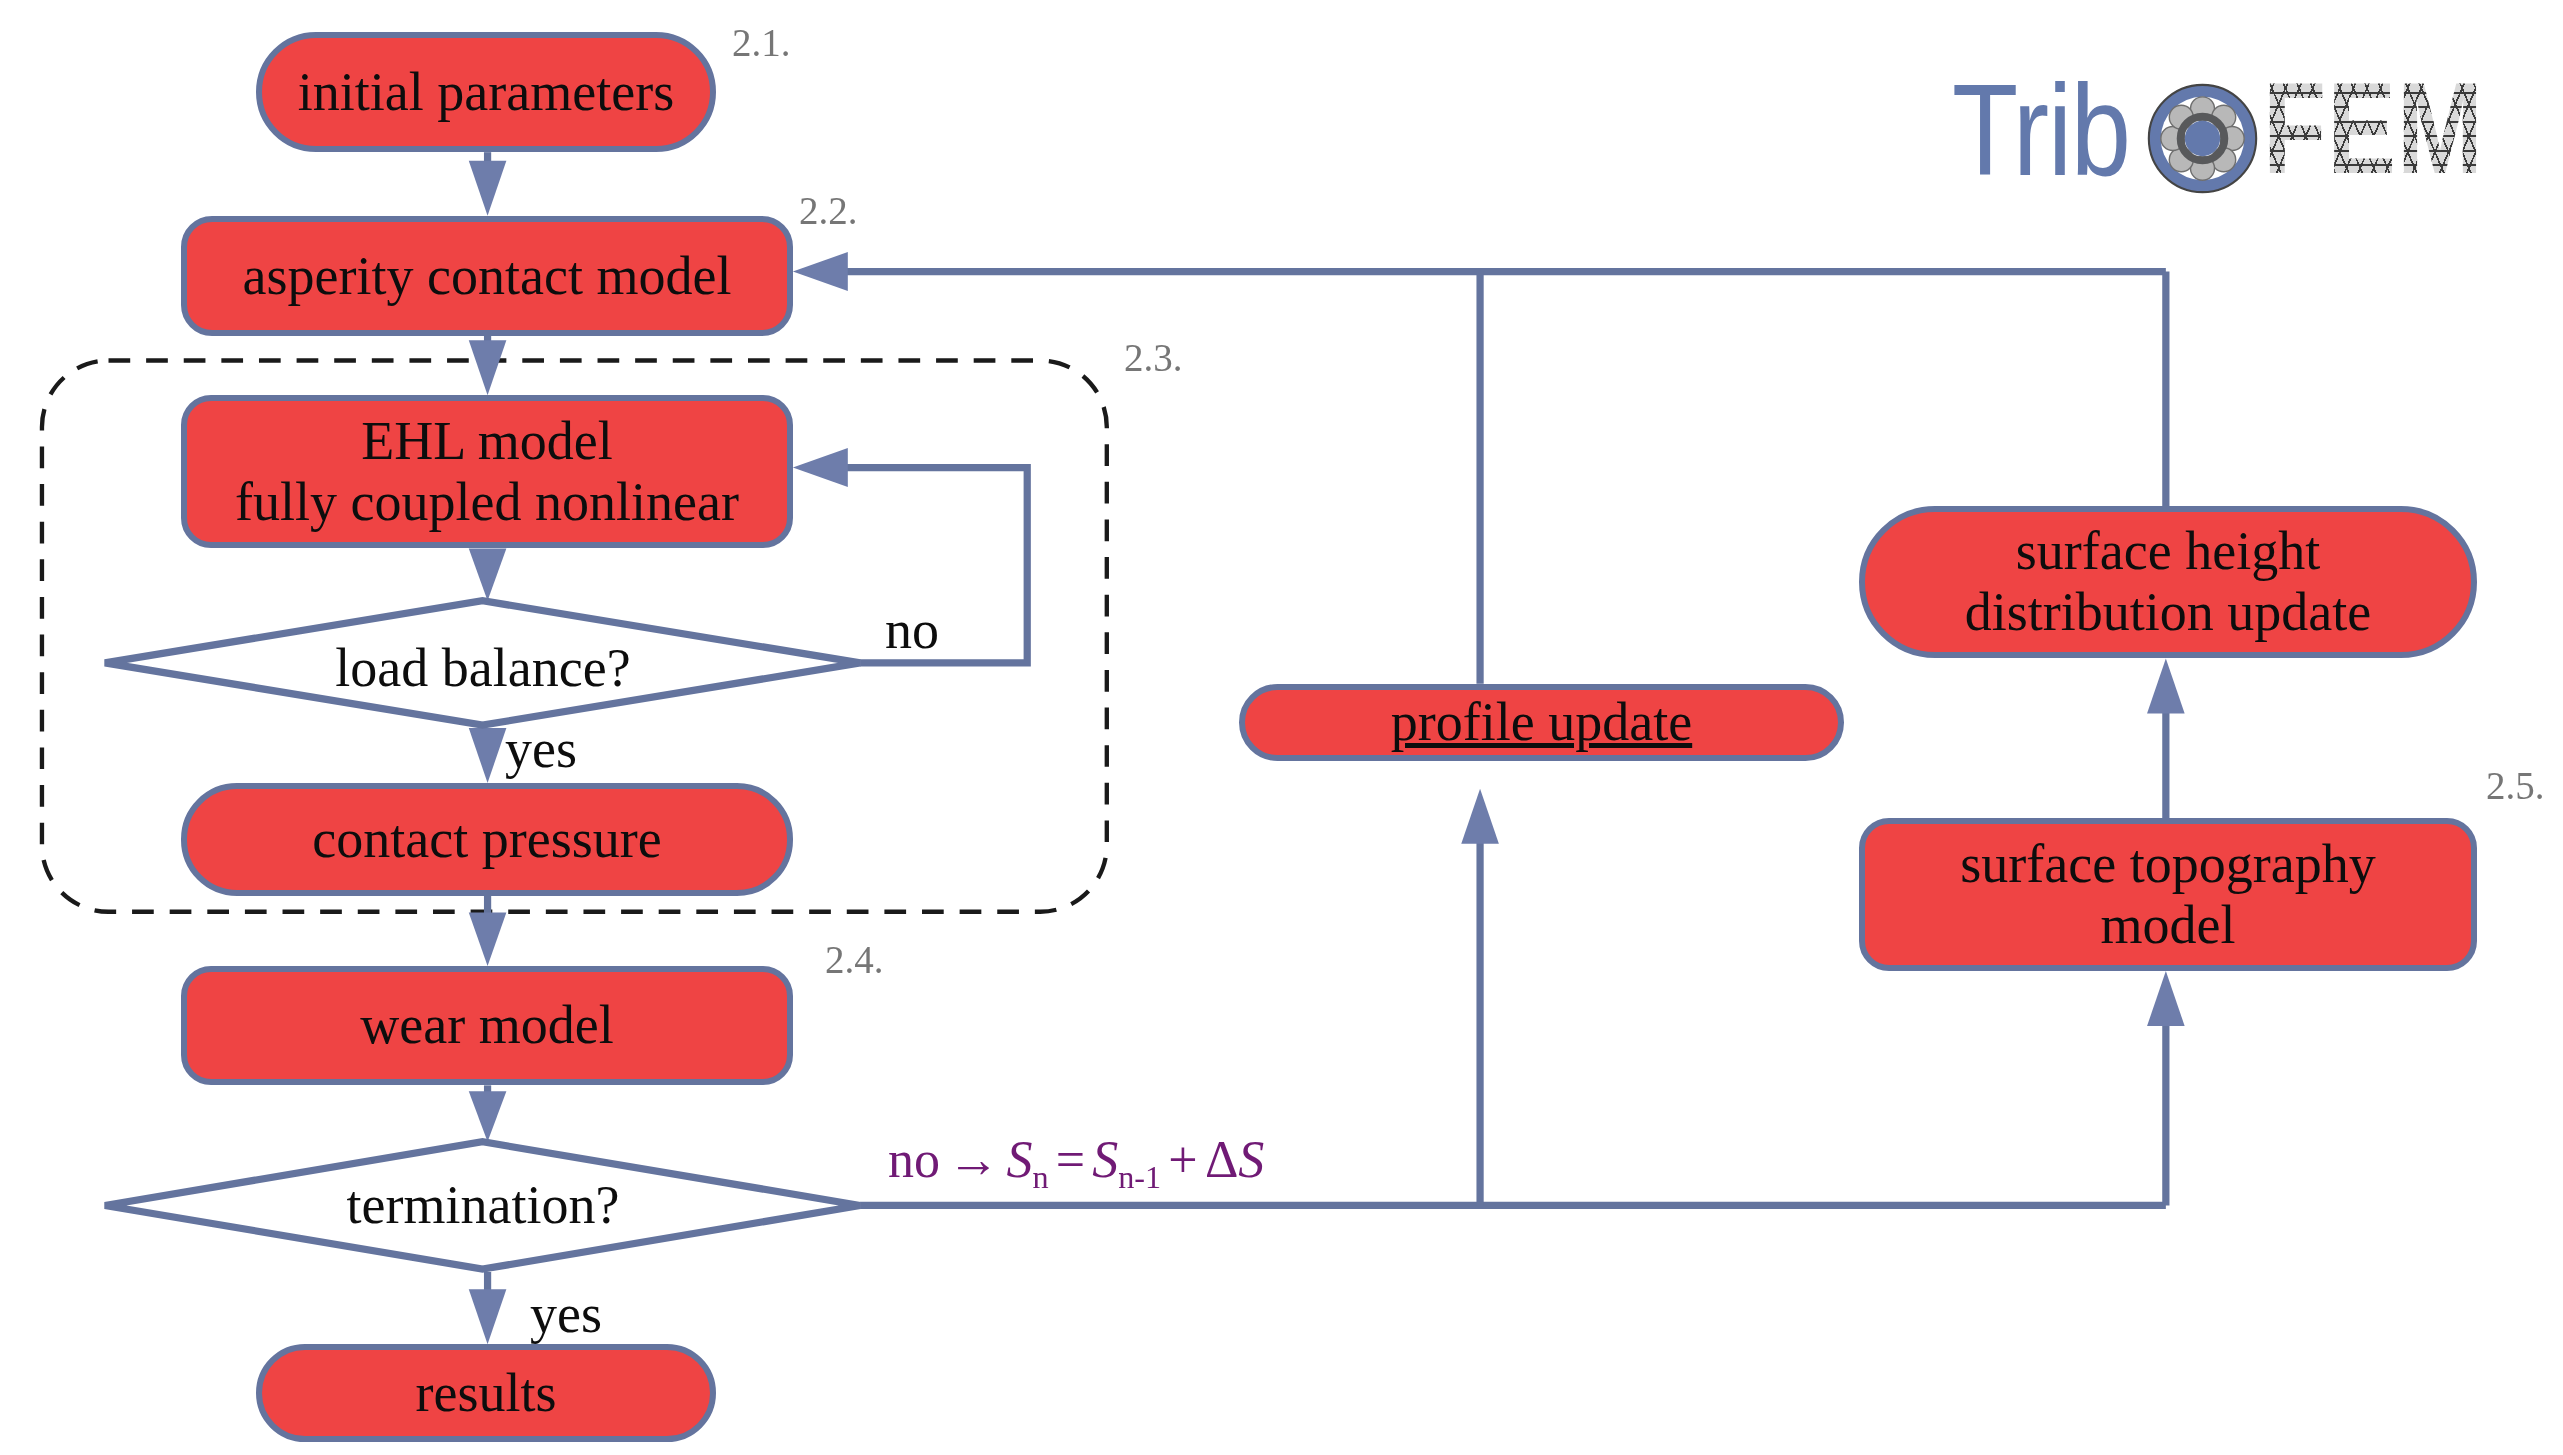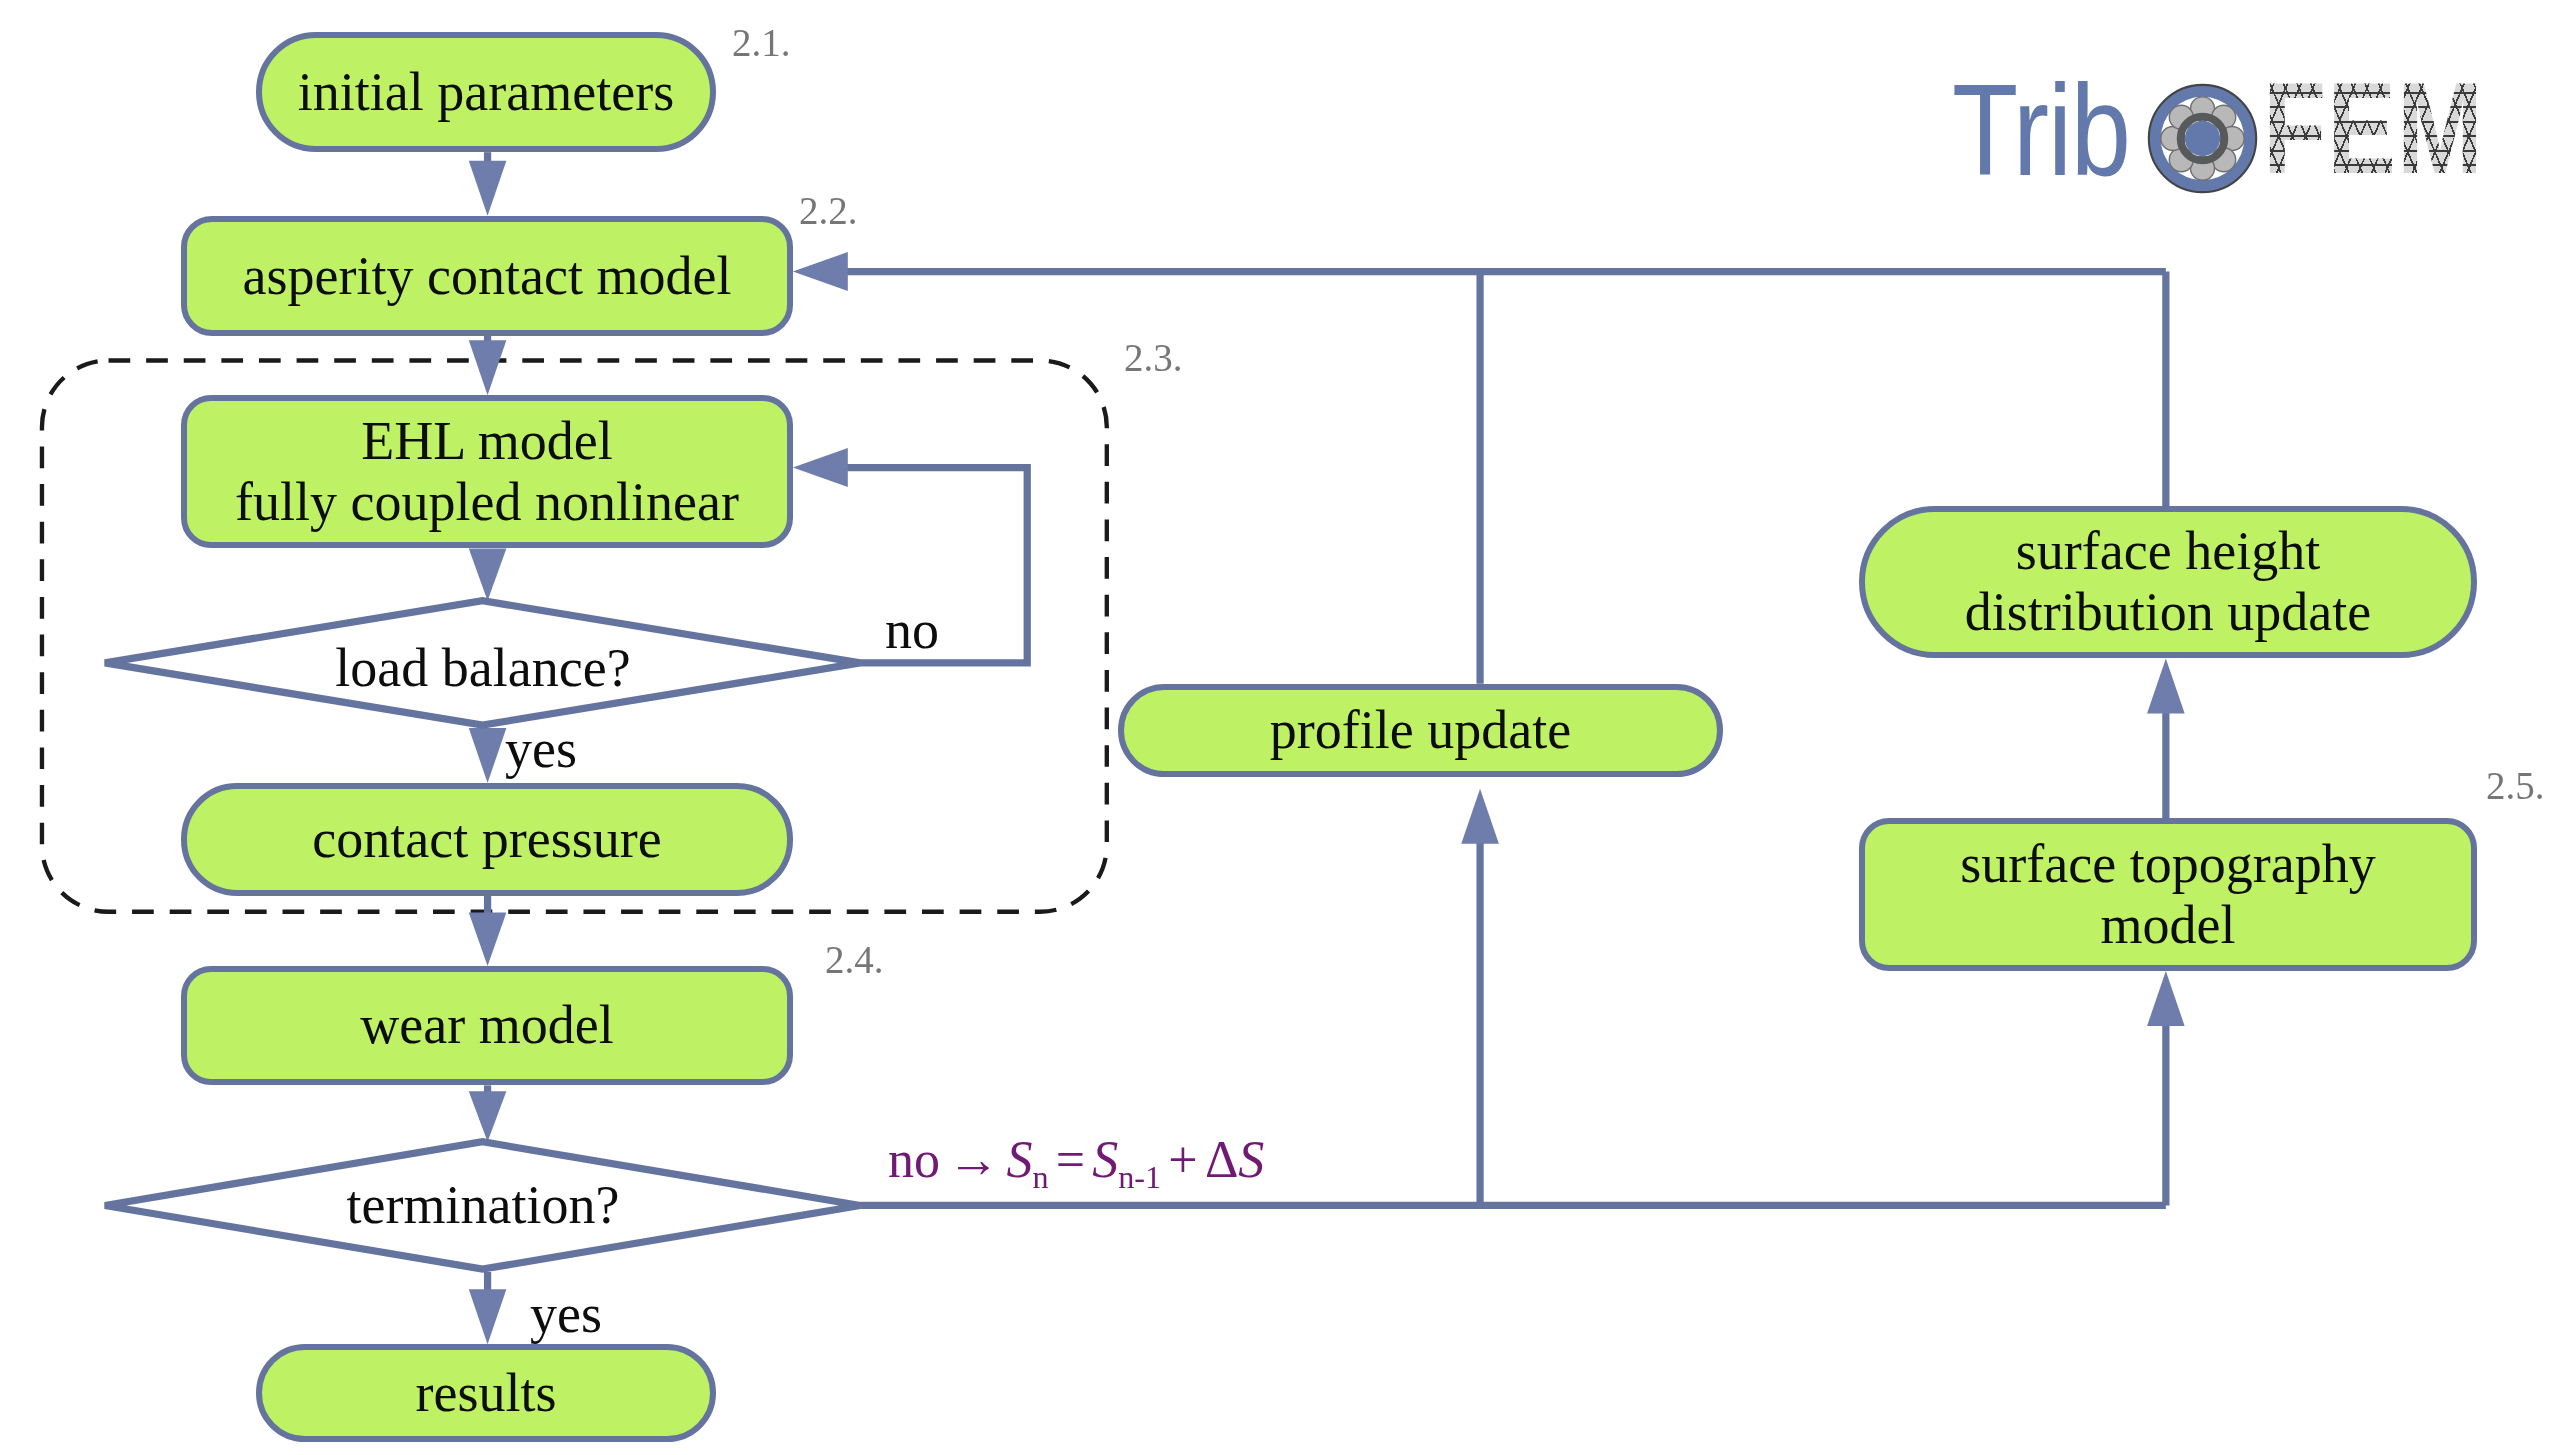--- a/index.html
+++ b/index.html
@@ -2,21 +2,21 @@
 <html style="font-size:11.6px"><head>
 <meta charset="utf-8">
 <style>
   html,body{margin:0;padding:0;background:#ffffff;}
   .canvas{
     position:relative;width:2563px;height:1456px;background:#ffffff;overflow:hidden;
     font-family:"Liberation Serif", serif;color:#0d0d0d;
   }
   .connectors{position:absolute;left:0;top:0;z-index:1;}
   .node{
-    position:absolute;z-index:2;box-sizing:border-box;background:#bef264;
+    position:absolute;z-index:2;box-sizing:border-box;background:#ef4444;
     border:6.5px solid #64749E;display:flex;flex-direction:column;
     align-items:center;justify-content:center;text-align:center;
     font-size:54px;line-height:61px;color:#0d0d0d;
   }
   .diamond-label{
     position:absolute;z-index:3;display:flex;align-items:center;justify-content:center;
     font-size:54px;color:#0d0d0d;text-align:center;
   }
   .seclabel{
     position:absolute;z-index:3;font-size:39px;color:#767676;line-height:42px;
@@ -125,21 +125,21 @@
   <div class="node" style="left:181px;top:966px;width:612px;height:119px;border-radius:30px;">
     <span>wear model</span>
   </div>
 
   <div class="diamond-label" style="left:250px;top:1177px;width:466px;height:56px;">termination?</div>
 
   <div class="node" style="left:256px;top:1344px;width:460px;height:98px;border-radius:49px;">
     <span>results</span>
   </div>
 
-  <div class="node" style="left:1118px;top:684px;width:605px;height:93px;border-radius:52px;">
+  <div class="node" style="left:1239px;top:684px;width:605px;height:77px;border-radius:52px;text-decoration:underline;">
     <span>profile update</span>
   </div>
 
   <div class="node" style="left:1859px;top:506px;width:618px;height:152px;border-radius:76px;">
     <span>surface height</span>
     <span>distribution update</span>
   </div>
 
   <div class="node" style="left:1859px;top:818px;width:618px;height:153px;border-radius:30px;">
     <span>surface topography</span>

